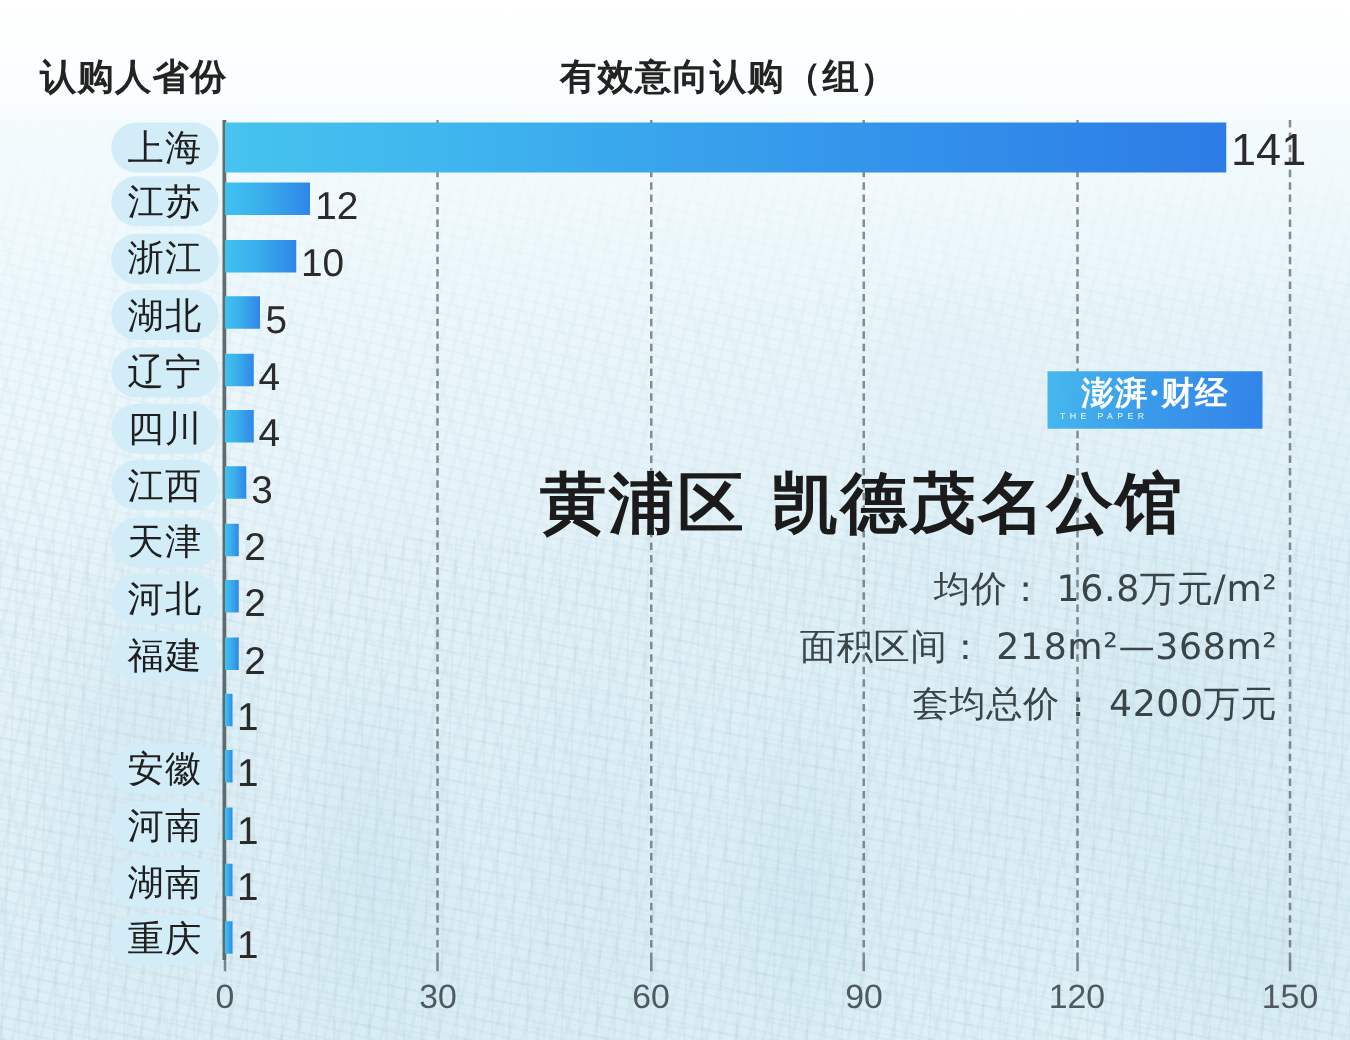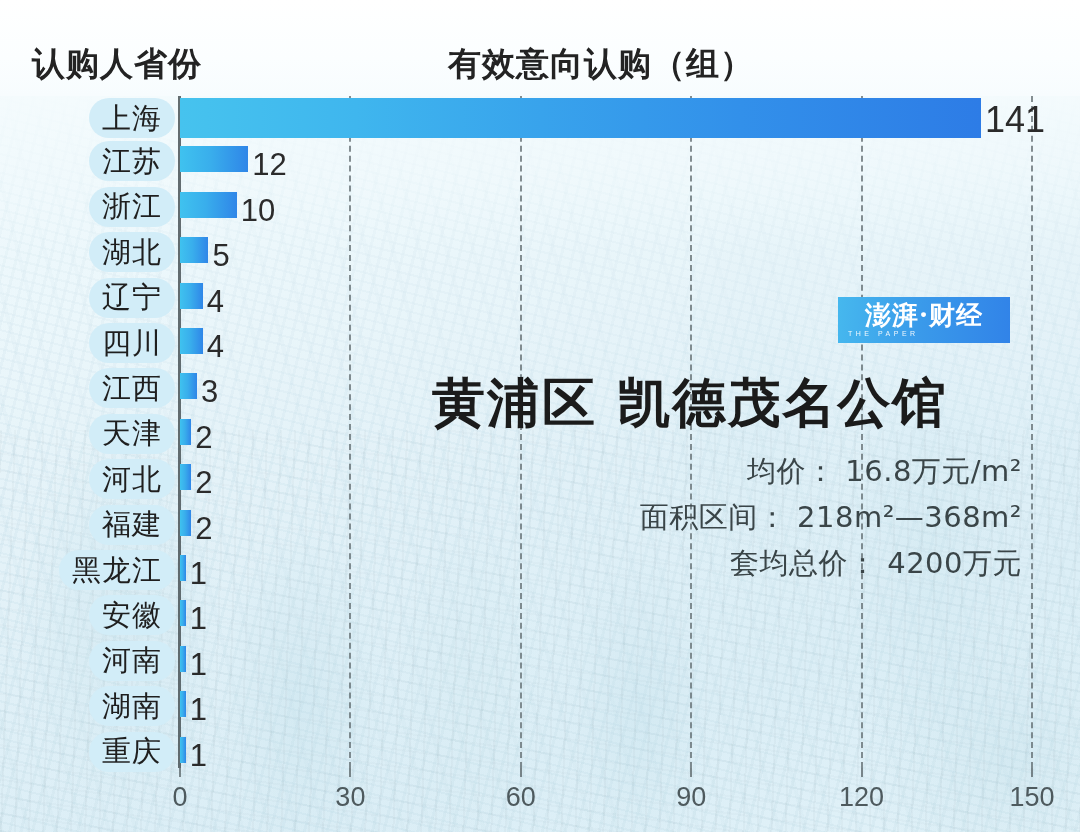--- a/index.html
+++ b/index.html
@@ -41,21 +41,21 @@
   }
   
   #top-band{
     position:absolute;left:0;top:0;width:1080px;height:96px;
     background:linear-gradient(180deg,#ffffff 0%,#fbfeff 60%,#f7fcfe 100%);
   }
 
   
   .hdr{
     position:absolute;top:42px;
-    font-size:33px;font-weight:bold;color:#232323;
+    font-size:29px;font-weight:bold;color:#232323;
     letter-spacing:1px;white-space:nowrap;
     font-family:"DejaVu Sans","Liberation Sans",sans-serif;
   }
   #hdr-left{left:32px;}
   #hdr-right{left:448px;}
 
   
   #plot{
     position:absolute;left:0;top:96px;width:1080px;height:736px;
   }
@@ -240,23 +240,20 @@
         <div class="val" style="left: 195.36px; top: 6px;">2</div>
       </div>
       <div class="row" style="top: 410.6px; height: 42px;">
         <div class="pill" style="top: -2px;">
           <span class="pill-text">福建</span>
         </div>
         <div class="bar" style="top: 3px; width: 11.36px; height: 26px;"></div>
         <div class="val" style="left: 195.36px; top: 6px;">2</div>
       </div>
       <div class="row" style="top: 456px; height: 42px;">
-        <div class="pill" style="top: -2px;">
-          <span class="pill-text">黑龙江</span>
-        </div>
         <div class="bar" style="top: 3px; width: 5.68px; height: 26px;"></div>
         <div class="val" style="left: 189.68px; top: 6px;">1</div>
       </div>
       <div class="row" style="top: 501.4px; height: 42px;">
         <div class="pill" style="top: -2px;">
           <span class="pill-text">安徽</span>
         </div>
         <div class="bar" style="top: 3px; width: 5.68px; height: 26px;"></div>
         <div class="val" style="left: 189.68px; top: 6px;">1</div>
       </div>

